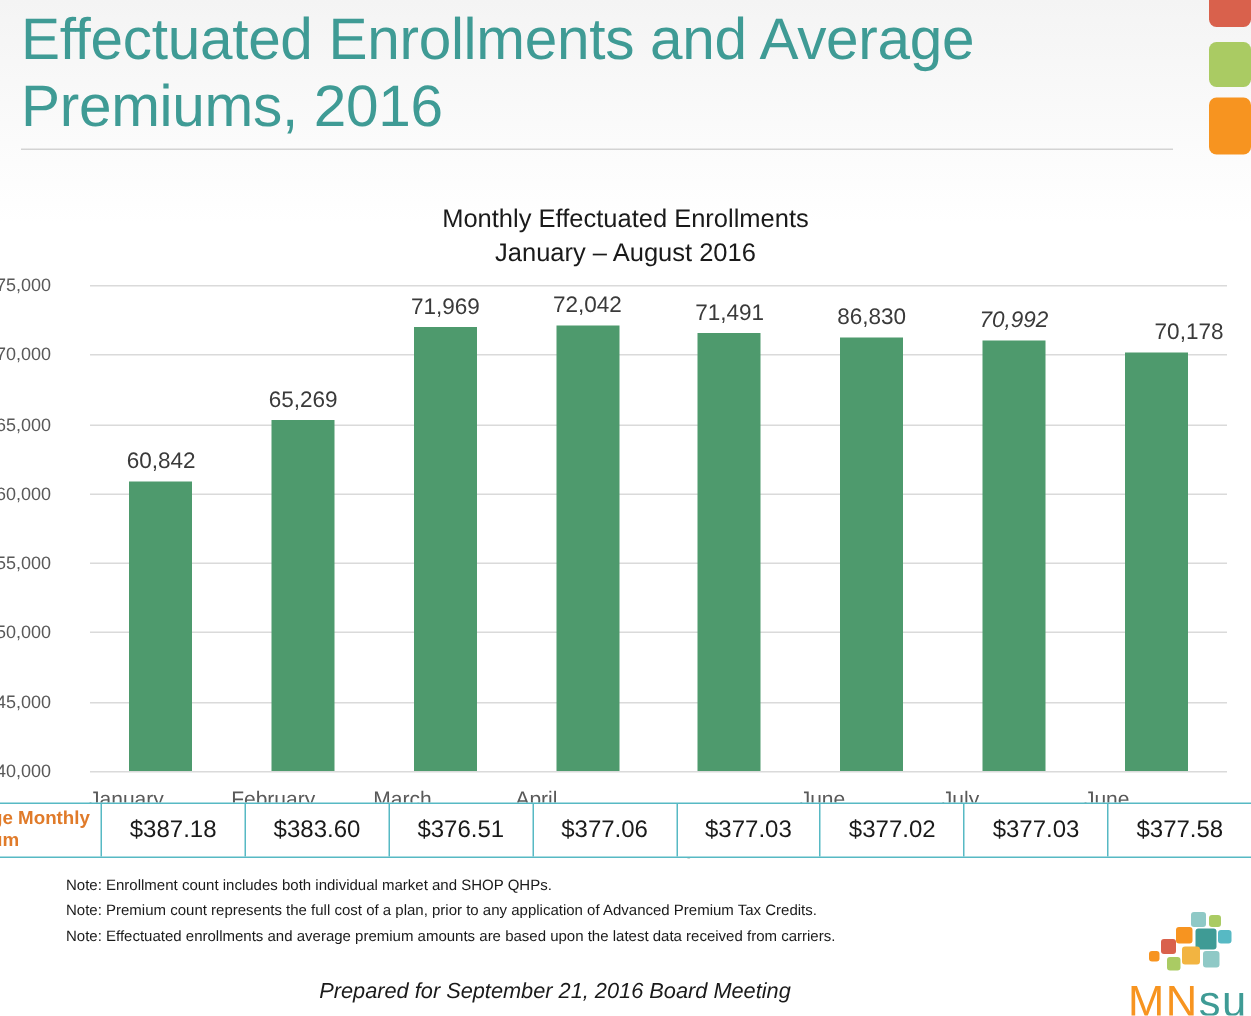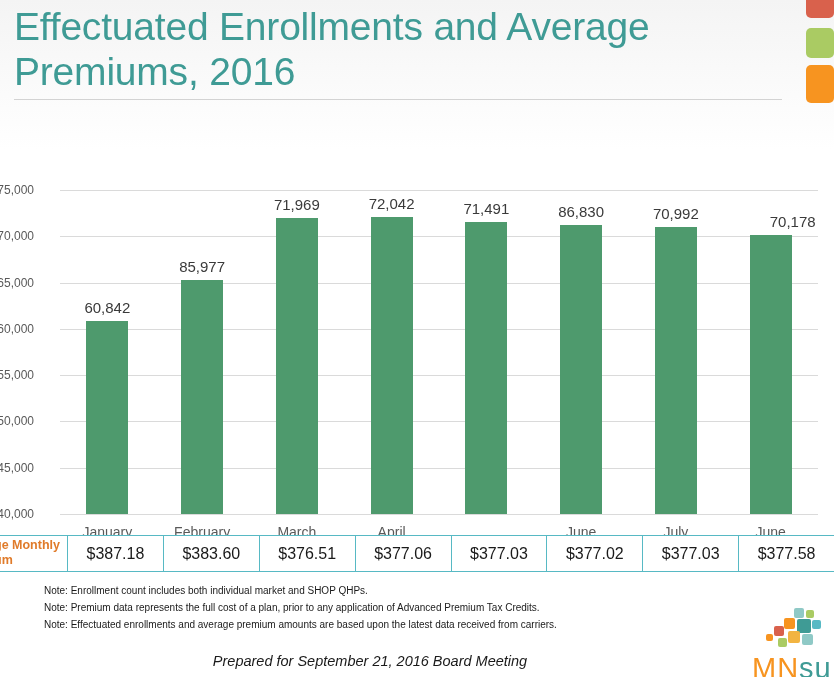--- a/index.html
+++ b/index.html
@@ -111,21 +111,20 @@
     position: absolute;
     width: 90px;
     text-align: center;
     font-size: 15px;
     color: #3a3a3a;
     white-space: nowrap;
   }
   .xtick-label {
     position: absolute;
     width: 96px;
-    text-align: center;
     font-size: 14px;
     color: #595959;
     white-space: nowrap;
   }
 
   
   #premium-table {
     position: absolute;
     left: -6px;
     top: 535px;
@@ -215,20 +214,22 @@
     <div id="slide-title">Effectuated Enrollments and Average
 Premiums, 2016</div>
   </div>
   <div id="title-rule"></div>
 
   <div class="corner-block" id="corner-red"></div>
   <div class="corner-block" id="corner-green"></div>
   <div class="corner-block" id="corner-orange"></div>
 
   <div id="chart-area">
+    <div id="chart-title">Monthly Effectuated Enrollments
+January – August 2016</div>
     <div id="plot">
         <div class="gridline" style="top: 0px;"></div>
         <div class="ytick-label" style="top: 0px;">75,000</div>
         <div class="gridline" style="top: 46.2857px;"></div>
         <div class="ytick-label" style="top: 46.2857px;">70,000</div>
         <div class="gridline" style="top: 92.5714px;"></div>
         <div class="ytick-label" style="top: 92.5714px;">65,000</div>
         <div class="gridline" style="top: 138.857px;"></div>
         <div class="ytick-label" style="top: 138.857px;">60,000</div>
         <div class="gridline" style="top: 185.143px;"></div>
@@ -236,36 +237,36 @@
         <div class="gridline" style="top: 231.429px;"></div>
         <div class="ytick-label" style="top: 231.429px;">50,000</div>
         <div class="gridline" style="top: 277.714px;"></div>
         <div class="ytick-label" style="top: 277.714px;">45,000</div>
         <div class="gridline" style="top: 324px;"></div>
         <div class="ytick-label" style="top: 324px;">40,000</div>
         <div class="bar" style="left: 26.375px; top: 131.063px; height: 192.937px; background: rgb(78, 154, 109);"></div>
         <div class="bar-value" style="left: 2.375px; top: 109.063px;">60,842</div>
         <div class="xtick-label" style="left: -0.625px; top: 334px;">January</div>
         <div class="bar" style="left: 121.125px; top: 90.0813px; height: 233.919px; background: rgb(78, 154, 109);"></div>
-        <div class="bar-value" style="left: 97.125px; top: 68.0813px;">85,977</div>
+        <div class="bar-value" style="left: 97.125px; top: 68.0813px;">65,269</div>
         <div class="xtick-label" style="left: 94.125px; top: 334px;">February</div>
         <div class="bar" style="left: 215.875px; top: 28.0584px; height: 295.942px; background: rgb(78, 154, 109);"></div>
         <div class="bar-value" style="left: 191.875px; top: 6.0584px;">71,969</div>
         <div class="xtick-label" style="left: 188.875px; top: 334px;">March</div>
         <div class="bar" style="left: 310.625px; top: 27.3826px; height: 296.617px; background: rgb(78, 154, 109);"></div>
         <div class="bar-value" style="left: 286.625px; top: 5.38263px;">72,042</div>
         <div class="xtick-label" style="left: 283.625px; top: 334px;">April</div>
         <div class="bar" style="left: 405.375px; top: 32.4833px; height: 291.517px; background: rgb(78, 154, 109);"></div>
         <div class="bar-value" style="left: 381.375px; top: 10.4833px;">71,491</div>
         <div class="xtick-label" style="left: 378.375px; top: 334px; margin-top: 32px;">May</div>
         <div class="bar" style="left: 500.125px; top: 34.6865px; height: 289.313px; background: rgb(78, 154, 109);"></div>
         <div class="bar-value" style="left: 476.125px; top: 12.6865px;">86,830</div>
         <div class="xtick-label" style="left: 473.125px; top: 334px;">June</div>
         <div class="bar" style="left: 594.875px; top: 37.1026px; height: 286.897px; background: rgb(78, 154, 109);"></div>
-        <div class="bar-value" style="left: 570.875px; top: 15.1026px;">70,992</div>
+        <div class="bar-value" style="left: 570.875px; top: 15.1026px; font-style: italic;">70,992</div>
         <div class="xtick-label" style="left: 567.875px; top: 334px;">July</div>
         <div class="bar" style="left: 689.625px; top: 44.6379px; height: 279.362px; background: rgb(78, 154, 109);"></div>
         <div class="bar-value" style="left: 665.625px; top: 22.6379px; text-align: right;">70,178</div>
         <div class="xtick-label" style="left: 662.625px; top: 334px;">June</div>
       </div>
   </div>
 
   <div id="premium-table">
     <div id="premium-row-label">ge Monthly
 um</div>
@@ -274,21 +275,21 @@
       <div class="premium-cell">$376.51</div>
       <div class="premium-cell">$377.06</div>
       <div class="premium-cell">$377.03</div>
       <div class="premium-cell">$377.02</div>
       <div class="premium-cell">$377.03</div>
       <div class="premium-cell">$377.58</div>
     </div>
 
   <div id="notes">
       <div class="note-line">Note: Enrollment count includes both individual market and SHOP QHPs.</div>
-      <div class="note-line">Note: Premium data represents the full cost of a plan, prior to any application of Advanced Premium Tax Credits.</div>
+      <div class="note-line">Note: Premium count represents the full cost of a plan, prior to any application of Advanced Premium Tax Credits.</div>
       <div class="note-line">Note: Effectuated enrollments and average premium amounts are based upon the latest data received from carriers.</div>
     </div>
 
   <div id="prepared-line">Prepared for September 21, 2016 Board Meeting</div>
 
   <div id="mnsure-logo">
     <div id="logo-mark">
         <div class="lsq" style="left: 30px; top: 0px; width: 10px; height: 10px; background: rgb(143, 201, 198);"></div>
         <div class="lsq" style="left: 42px; top: 2px; width: 8px; height: 8px; background: rgb(170, 203, 99);"></div>
         <div class="lsq" style="left: 20px; top: 10px; width: 11px; height: 11px; background: rgb(247, 148, 32);"></div>

